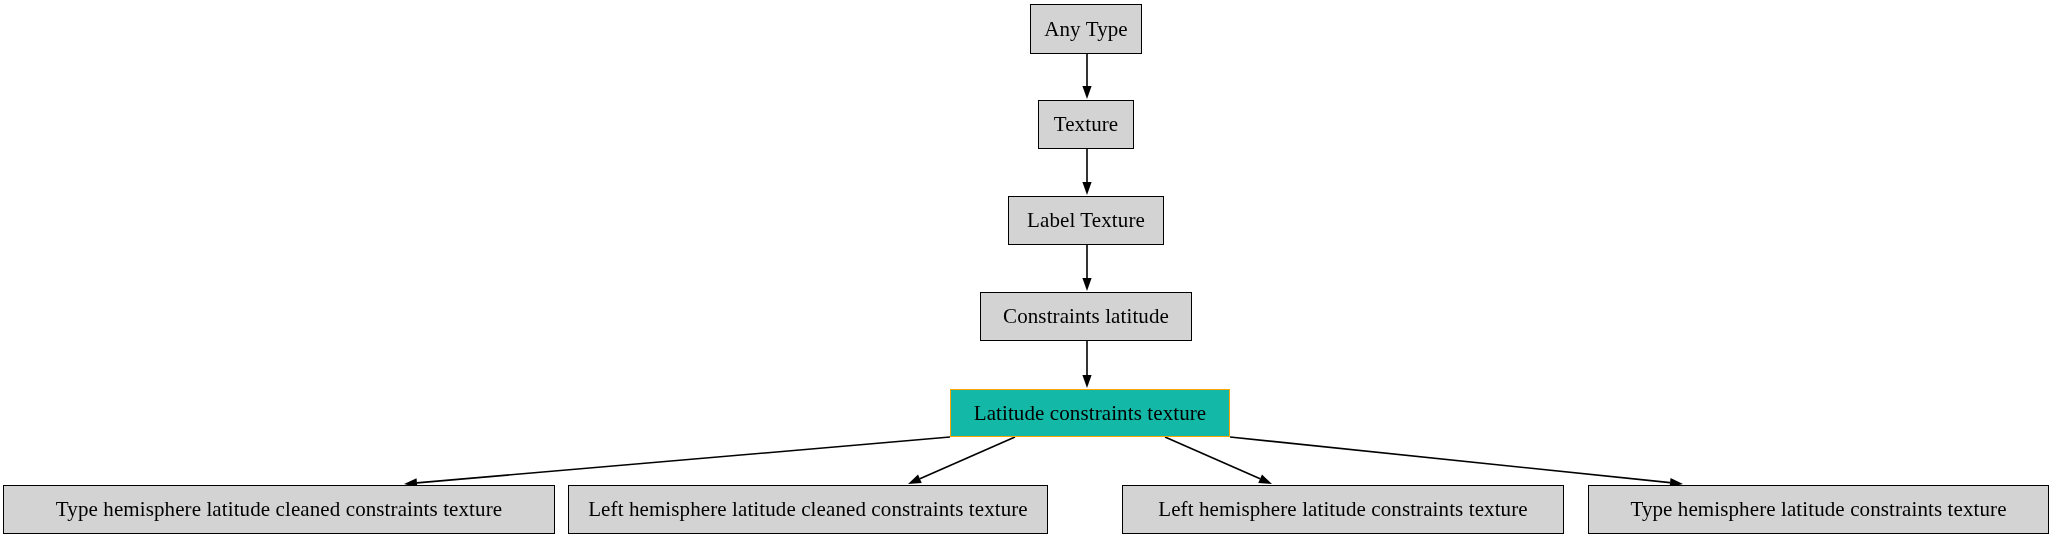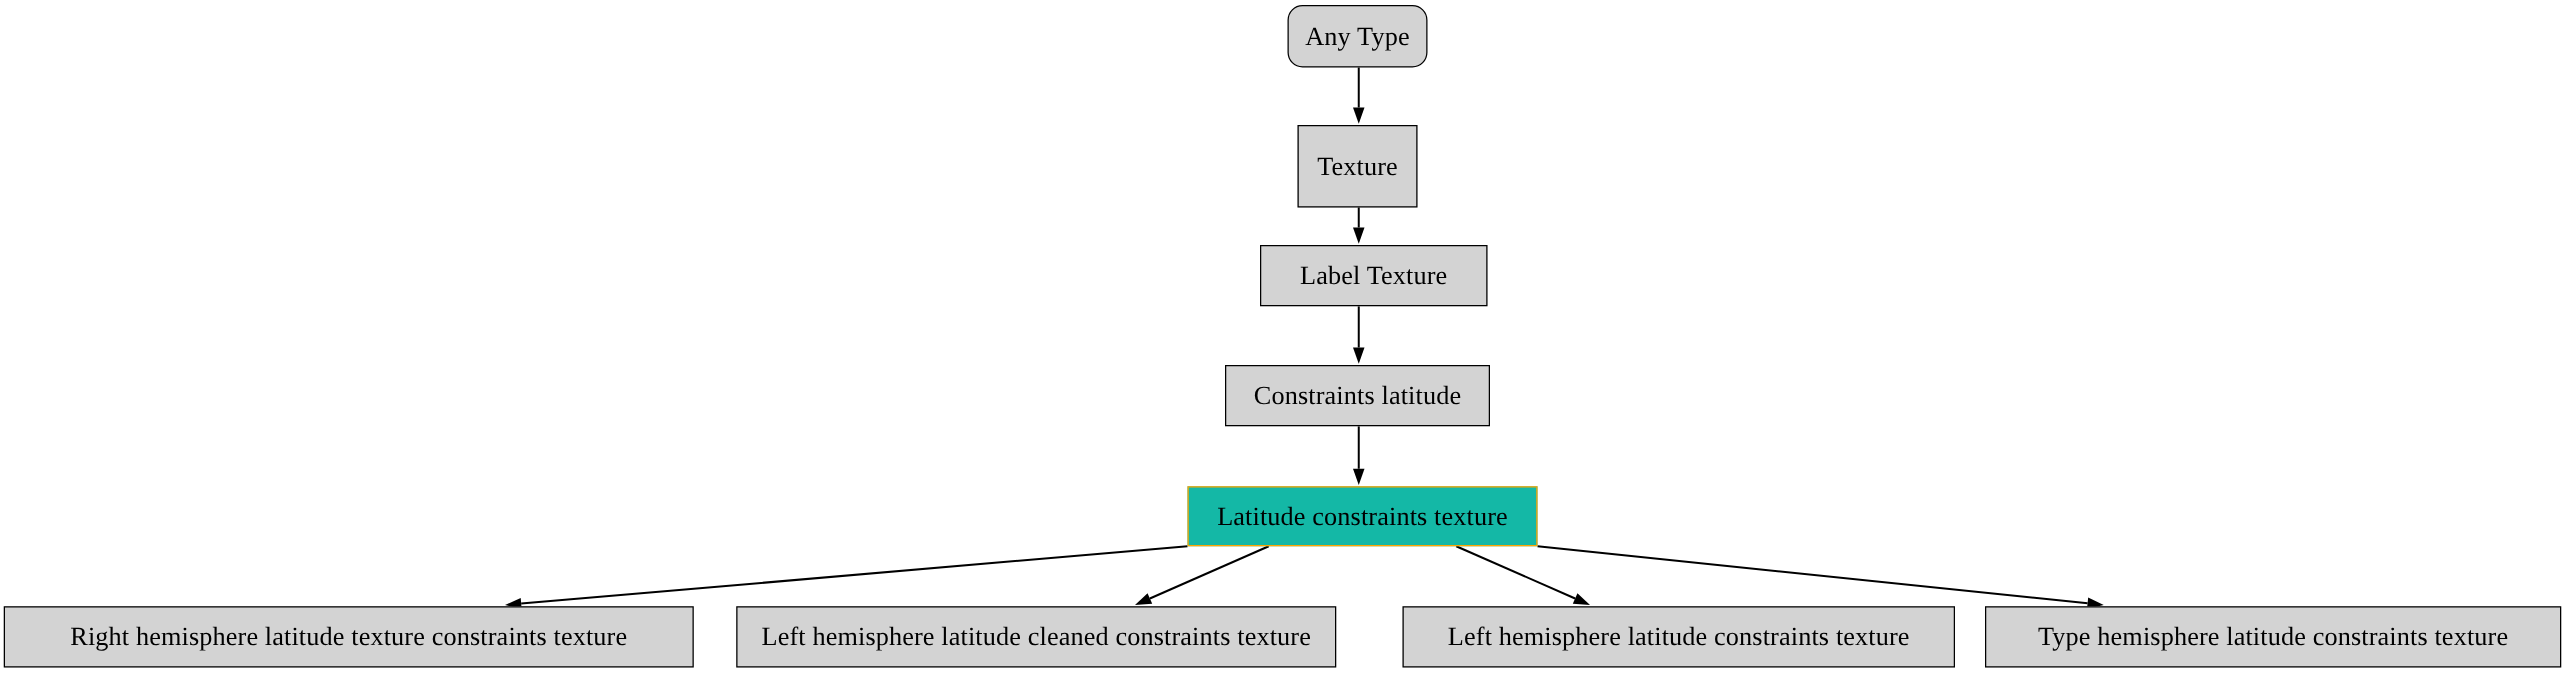--- a/index.html
+++ b/index.html
@@ -74,39 +74,39 @@
       <g>
         <line x1="1165" y1="437" x2="1260.0976264624815" y2="478.771854614361" stroke="#000000" stroke-width="1.6"></line>
         <polygon points="1272,484 1258.2476673260246,482.9834637122522 1261.9475855989383,474.5602455164698" fill="#000000"></polygon>
       </g>
       <g>
         <line x1="1230" y1="437" x2="1670.0694102460434" y2="482.6584156325917" stroke="#000000" stroke-width="1.6"></line>
         <polygon points="1683,484 1669.594695777576,487.2338550839917 1670.5441247145109,478.08297618119167" fill="#000000"></polygon>
       </g>
     </svg>
   <div id="node-layer">
-      <div class="node" style="left: 1030px; top: 4px; width: 112px; height: 50px; border-radius: 12px;">
+      <div class="node" style="left: 1030px; top: 4px; width: 112px; height: 50px;">
         <span>Any Type</span>
       </div>
-      <div class="node" style="left: 1038px; top: 100px; width: 96px; height: 66px;">
+      <div class="node" style="left: 1038px; top: 100px; width: 96px; height: 49px;">
         <span>Texture</span>
       </div>
-      <div class="node" style="left: 1008px; top: 196px; width: 182px; height: 49px; align-items: center;">
+      <div class="node" style="left: 1008px; top: 196px; width: 156px; height: 49px; align-items: center;">
         <span>Label Texture</span>
       </div>
       <div class="node" style="left: 980px; top: 292px; width: 212px; height: 49px;">
         <span>Constraints latitude</span>
       </div>
       <div class="node highlight" style="left: 950px; top: 389px; width: 280px; height: 48px;">
         <span>Latitude constraints texture</span>
       </div>
       <div class="node" style="left: 3px; top: 485px; width: 552px; height: 49px;">
-        <span>Right hemisphere latitude texture constraints texture</span>
+        <span>Type hemisphere latitude cleaned constraints texture</span>
       </div>
-      <div class="node" style="left: 568px; top: 485px; width: 480px; height: 49px; margin-left: 21px;">
+      <div class="node" style="left: 568px; top: 485px; width: 480px; height: 49px;">
         <span>Left hemisphere latitude cleaned constraints texture</span>
       </div>
       <div class="node" style="left: 1122px; top: 485px; width: 442px; height: 49px;">
         <span>Left hemisphere latitude constraints texture</span>
       </div>
       <div class="node" style="left: 1588px; top: 485px; width: 461px; height: 49px;">
         <span>Type hemisphere latitude constraints texture</span>
       </div>
     </div>
 </div>

